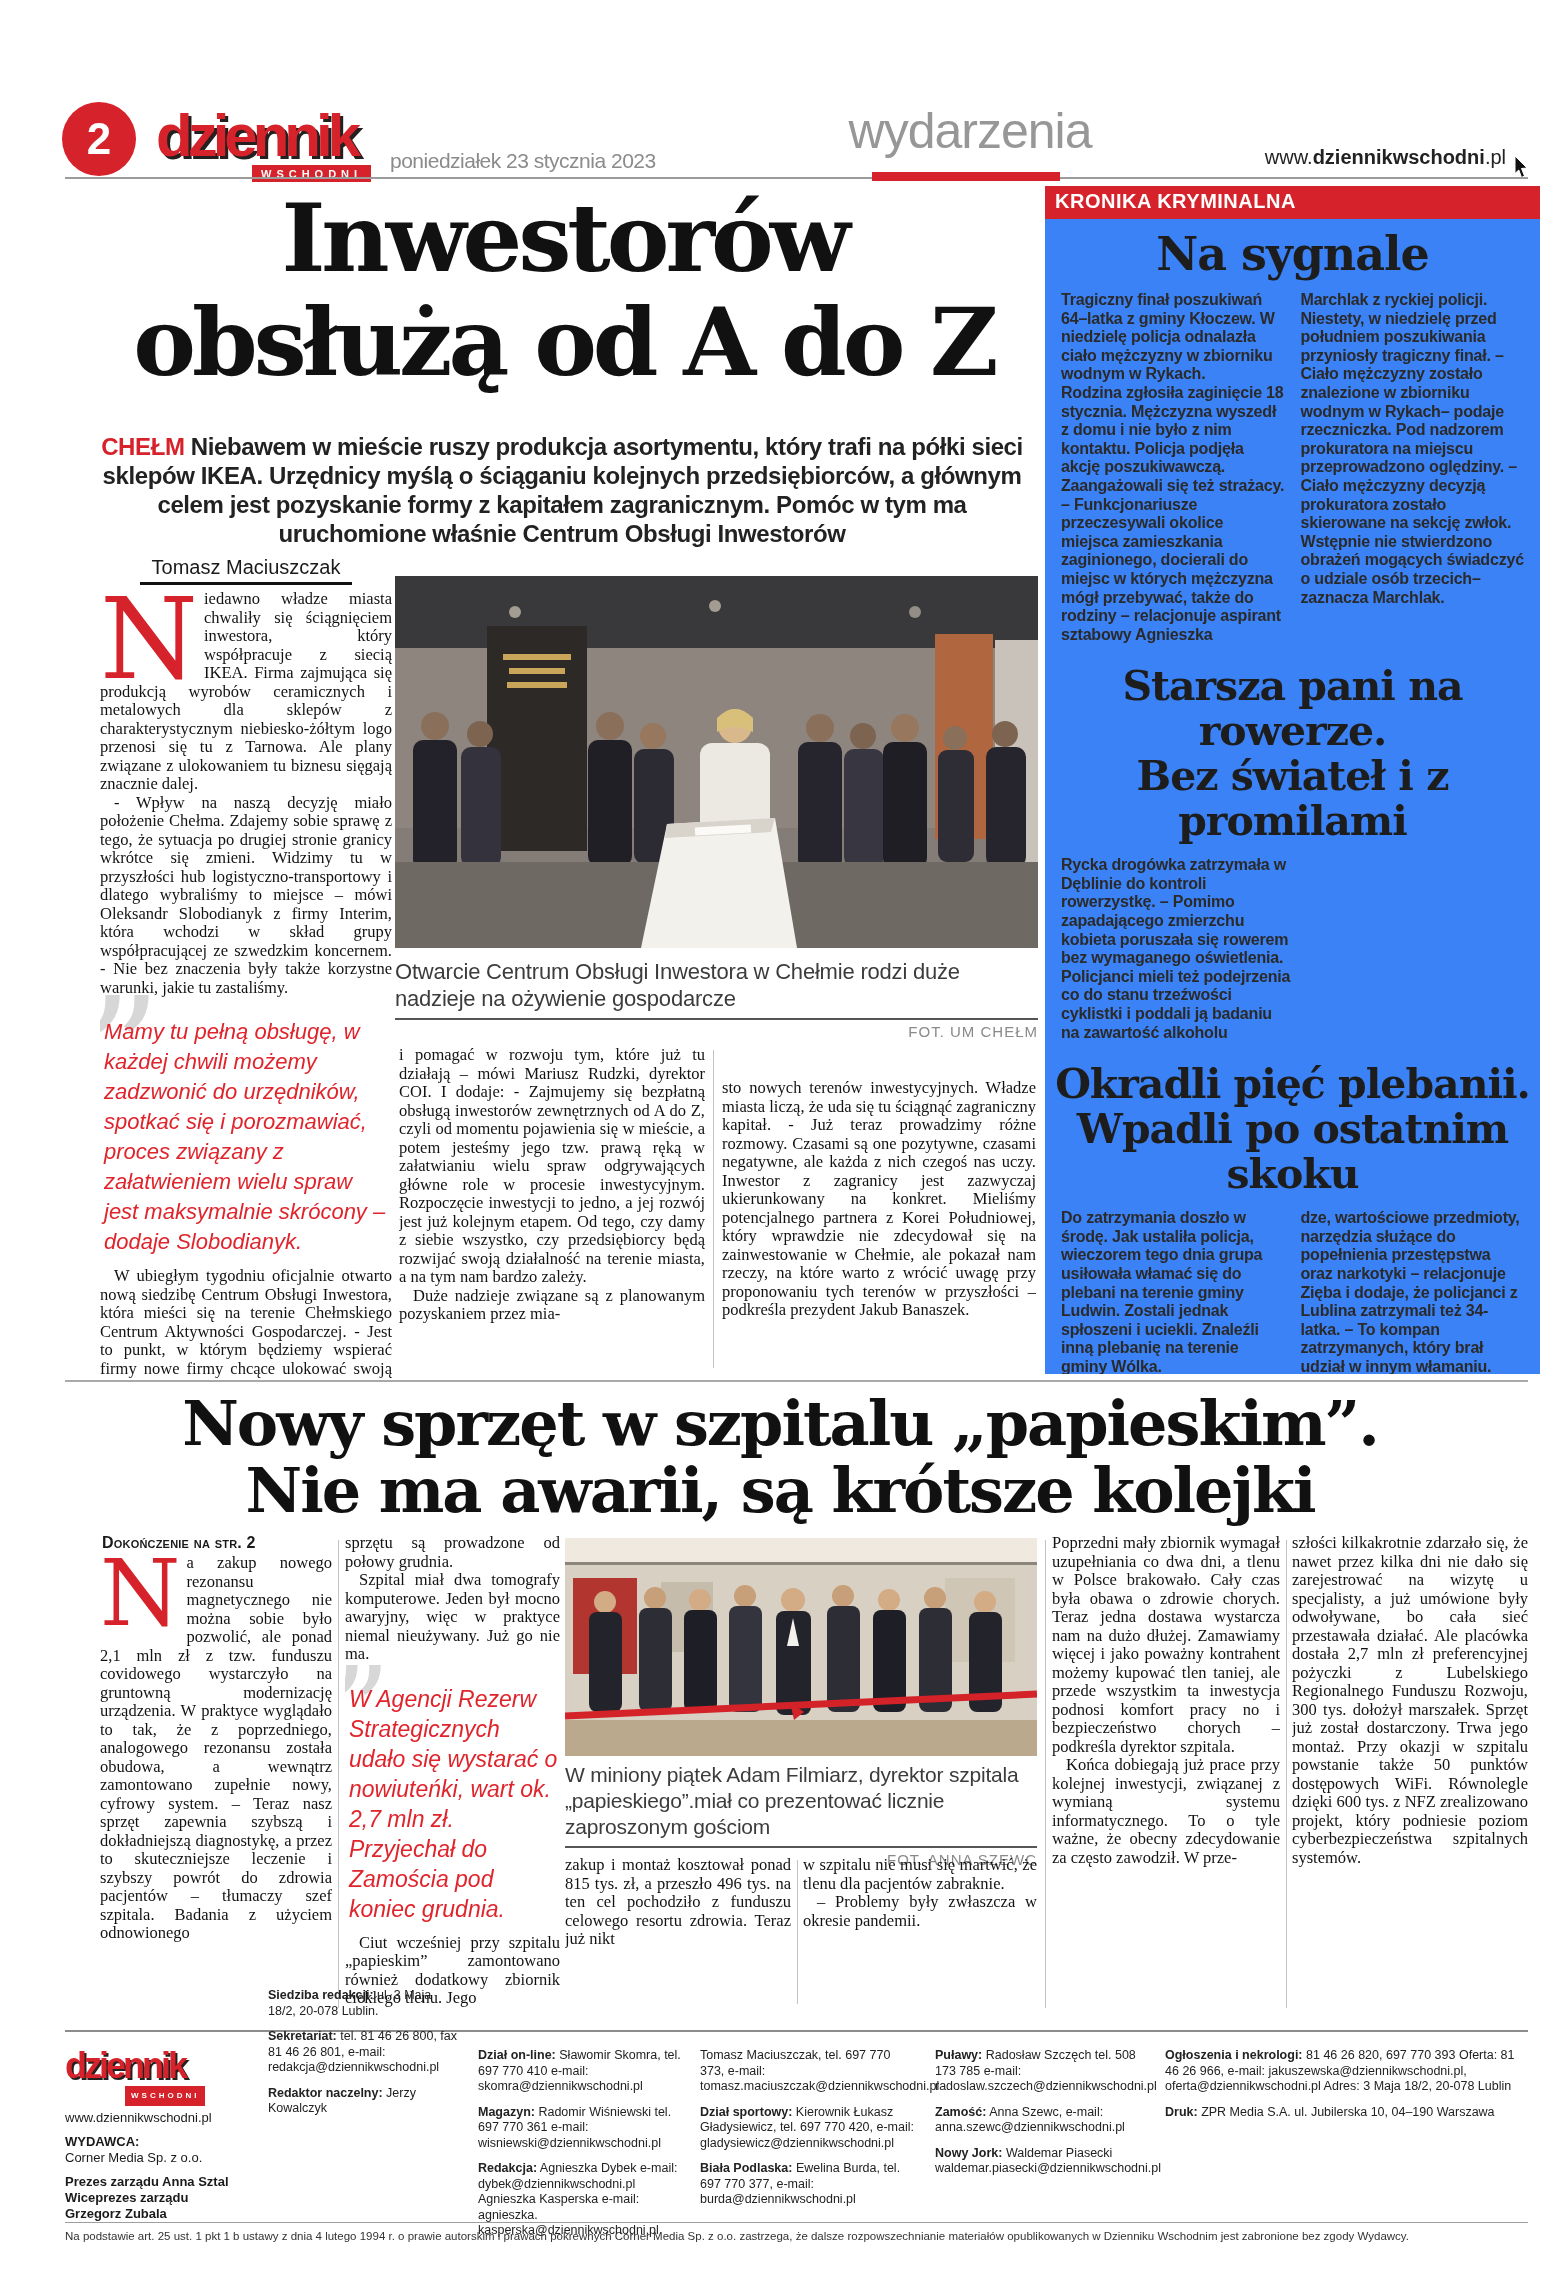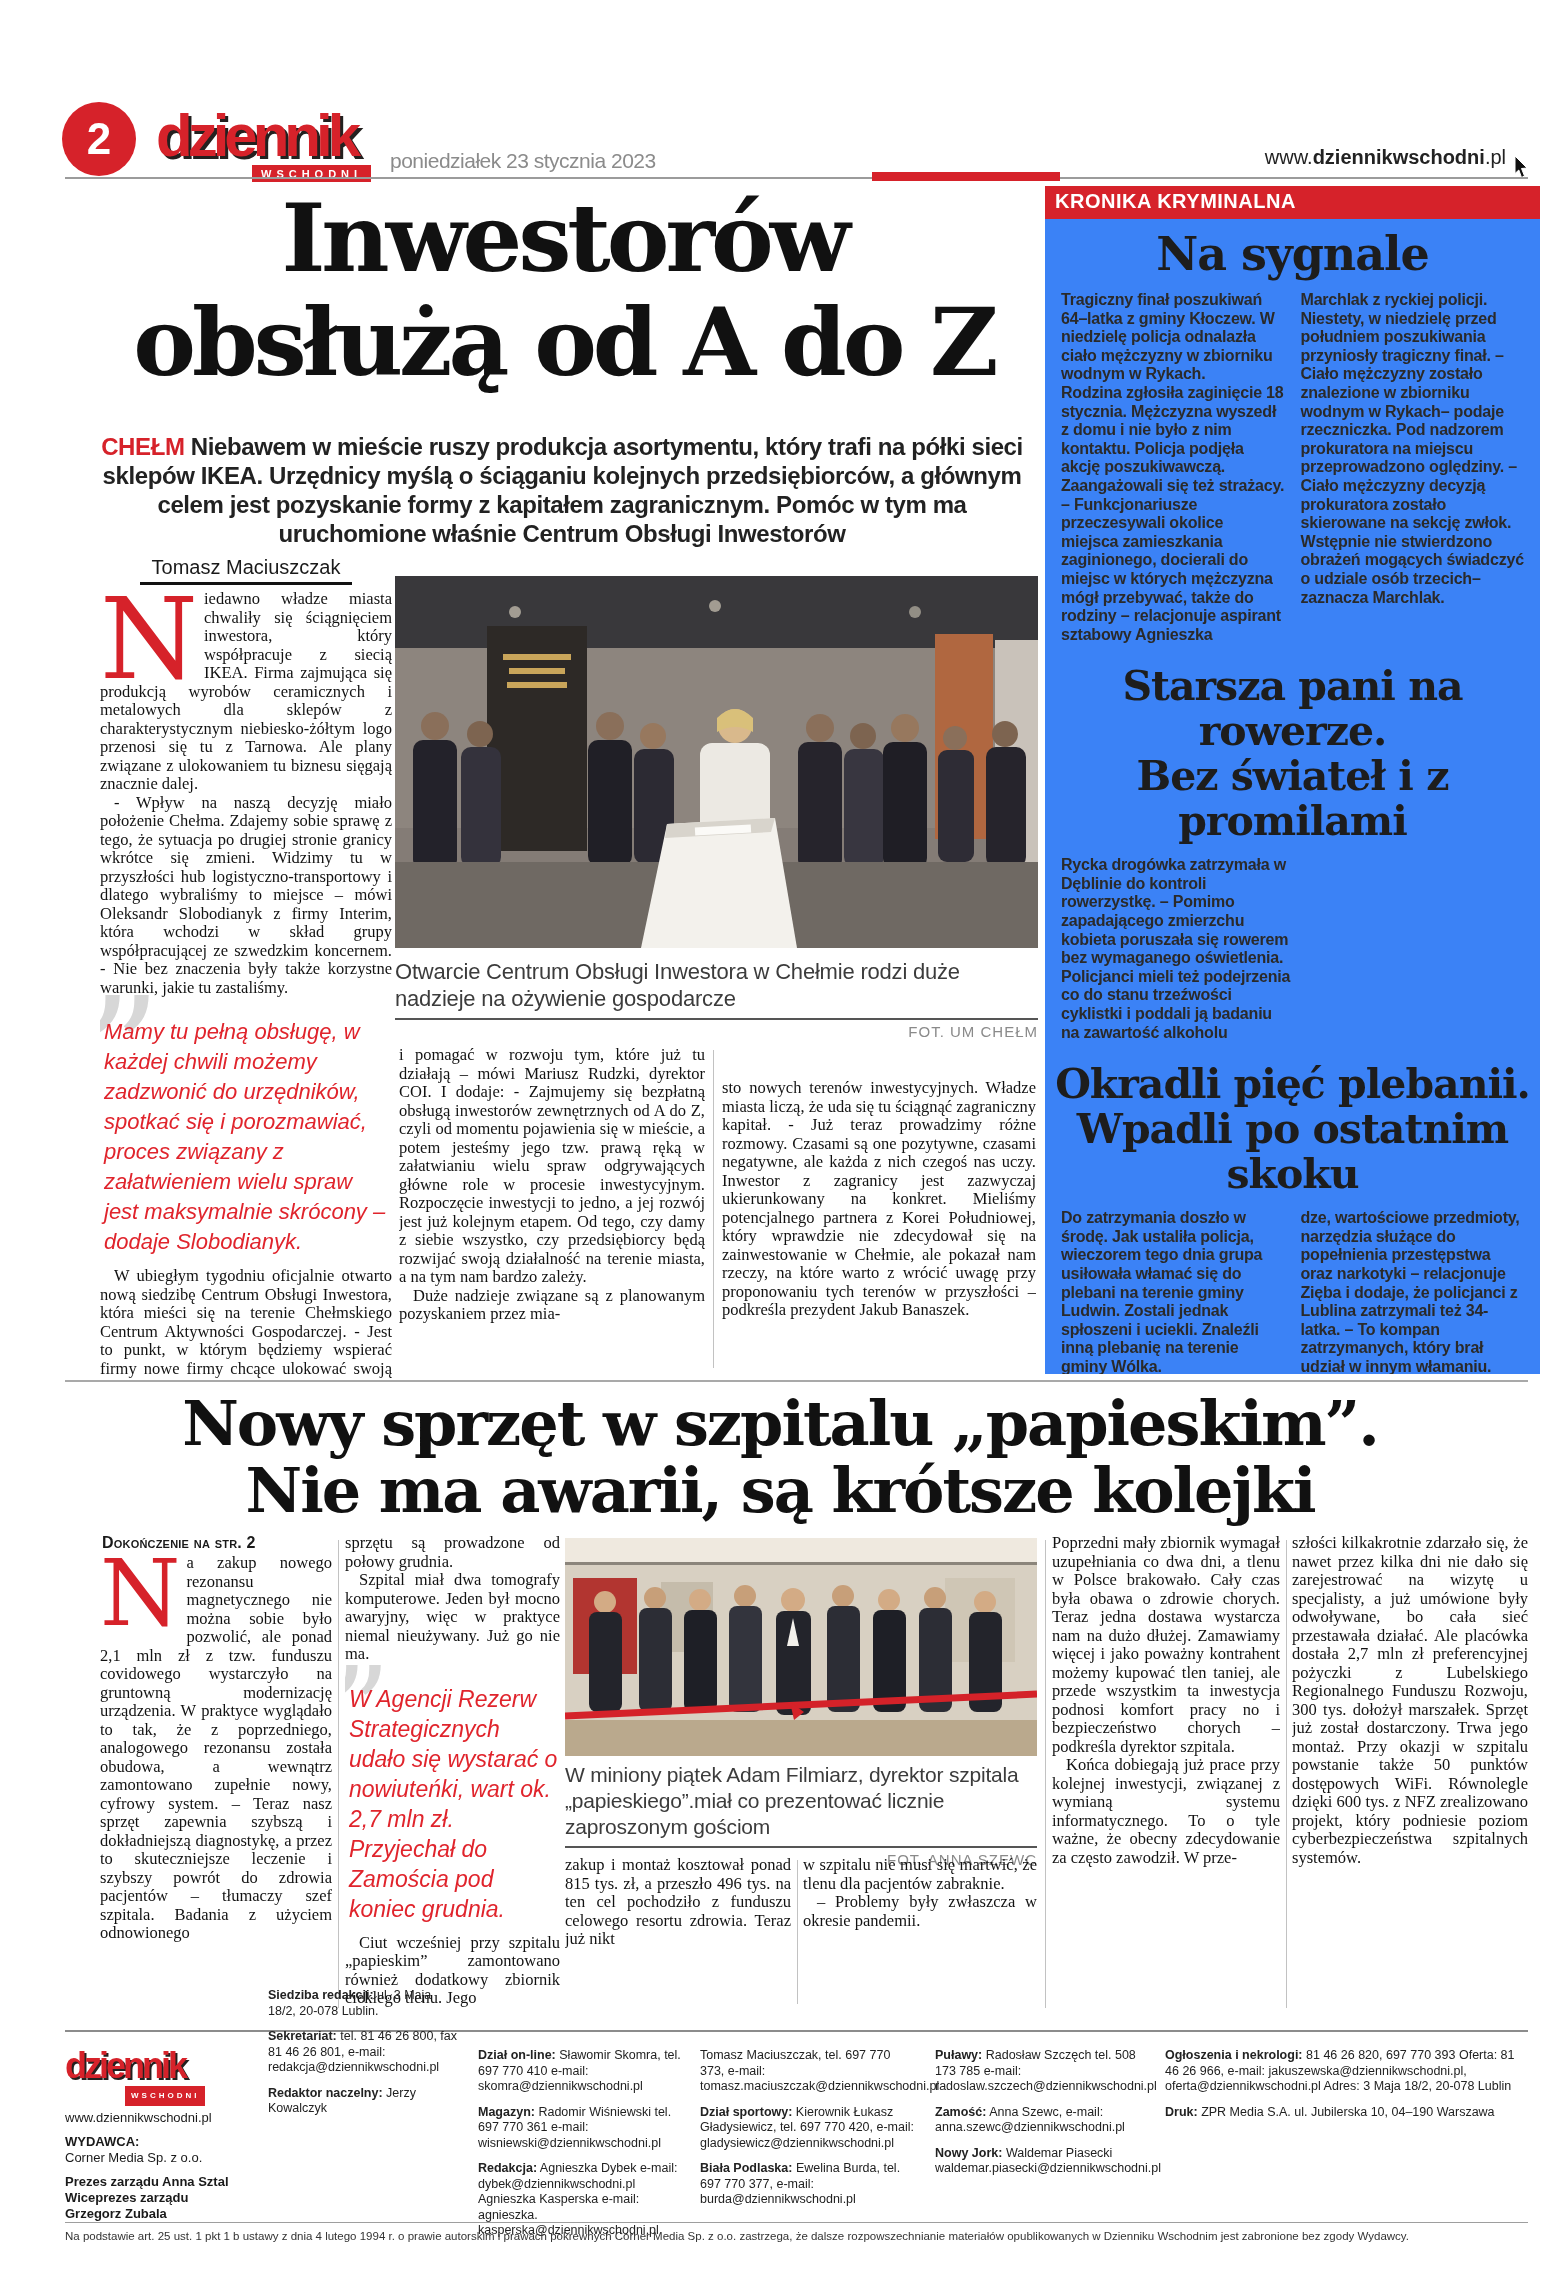--- a/index.html
+++ b/index.html
@@ -105,20 +105,21 @@
 <body>
 
 <div class="page">
 
   <div class="abs pagenum">
       <span>2</span>
     </div>
   <div class="abs logo">dziennik</div>
   <div class="abs logobadge">WSCHODNI</div>
   <div class="abs hdate">poniedziałek 23 stycznia 2023</div>
+  <div class="abs hsection">wydarzenia</div>
   <div class="abs hsite"><span>www.</span><b>dziennikwschodni</b><span>.pl</span></div>
   <div class="abs cursor">
     <svg width="18" height="24" viewBox="0 0 18 24">
         <polygon points="1,0 13,12 7.5,12.5 10.5,20 7.5,21.5 4.8,14 1,17.5" fill="#111" stroke="#fff" stroke-width="1"></polygon>
       </svg>
   </div>
   <div class="abs hrule"></div>
   <div class="abs hred"></div>
 
   <div class="abs a1lead">

